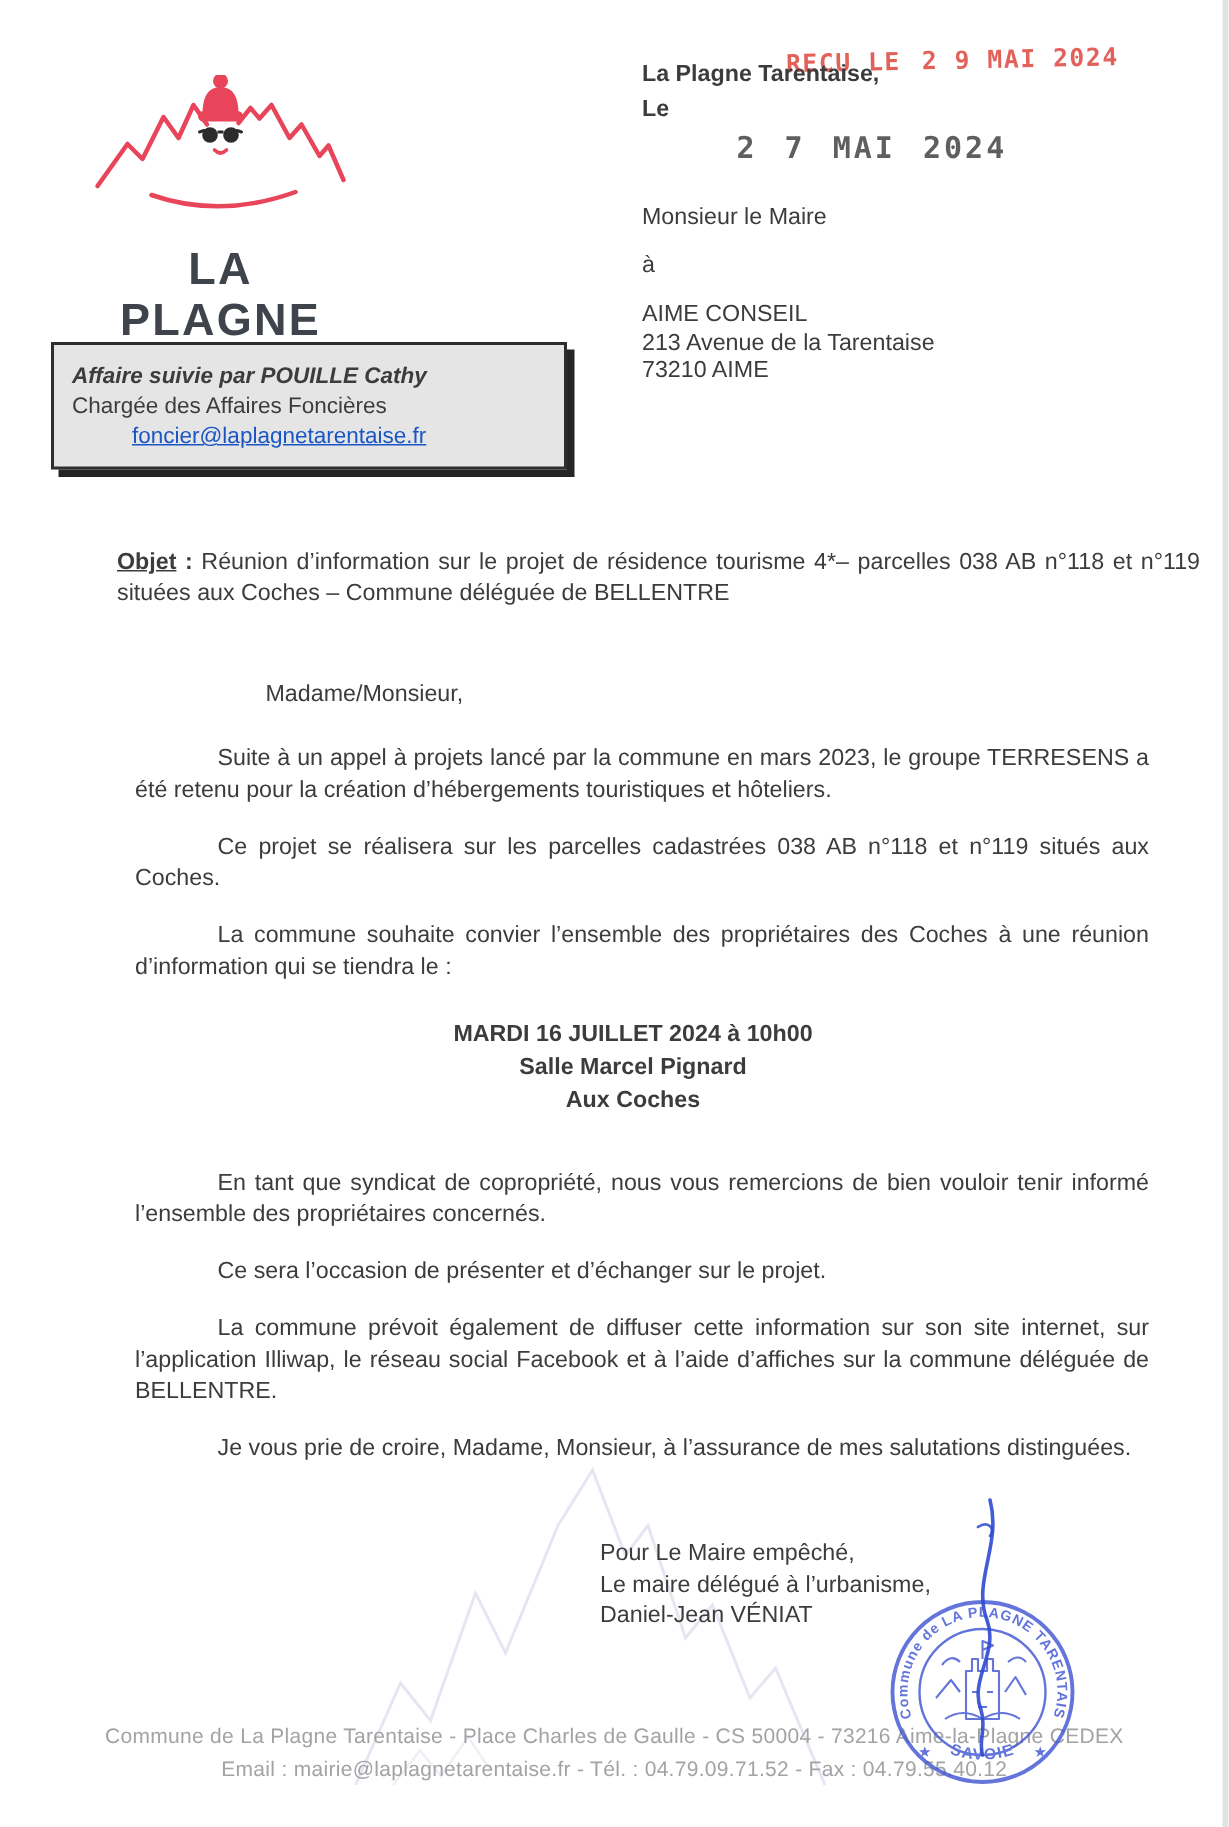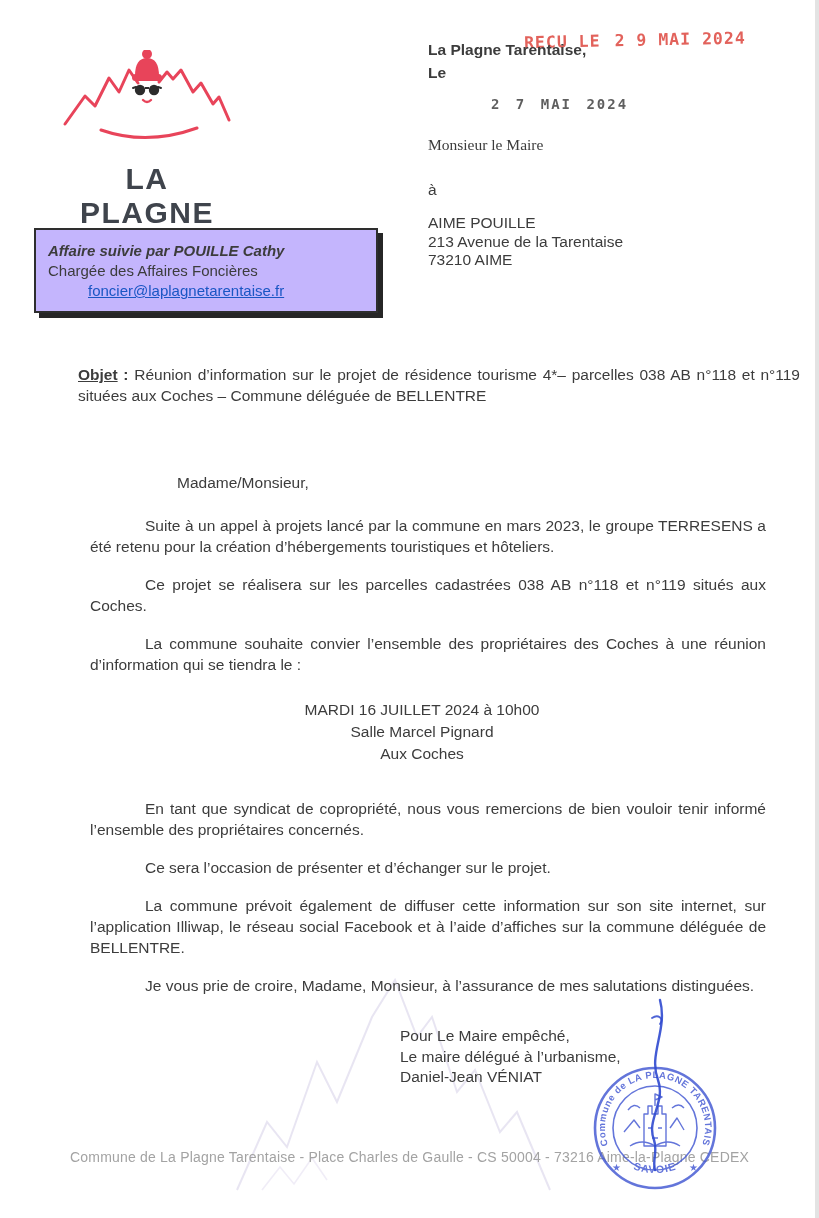--- a/index.html
+++ b/index.html
@@ -12,56 +12,56 @@
 
   
   .logo{position:absolute;left:55px;top:50px;width:184px;text-align:center;}
   .logo-title{font-size:30px;font-weight:bold;letter-spacing:1.5px;color:#3f444c;margin-top:16px;}
   .logo-rule{height:2px;background:#e8445a;margin:4px 2px 0 2px;}
   .logo-sub{font-size:14px;letter-spacing:6.5px;color:#4a4a4a;margin-top:5px;padding-left:6px;}
 
   
   .contact-box{
     position:absolute;left:34px;top:228px;width:316px;
-    background:#c4b5fd;border:2px solid #2e2e2e;
+    background:#e5e5e5;border:2px solid #2e2e2e;
     box-shadow:5px 5px 0 #262626;
     padding:11px 12px 10px 12px;font-size:15px;line-height:20px;
   }
   .contact-box .l1{font-weight:bold;font-style:italic;}
   .contact-box a{color:#1a56c4;text-decoration:underline;margin-left:40px;}
 
   
   .dateline{position:absolute;left:428px;top:38px;font-size:15.5px;line-height:23px;font-weight:bold;}
   .received-stamp{
     position:absolute;left:524px;top:30px;width:300px;
     font-family:"DejaVu Sans Mono",monospace;font-weight:bold;
     font-size:16.5px;letter-spacing:1px;color:#e0554e;
     transform:rotate(-1.2deg);opacity:.92;white-space:nowrap;
   }
   .received-stamp .gap{display:inline-block;width:14px;}
   .date-stamp{
-    position:absolute;left:491px;top:96px;
+    position:absolute;left:491px;top:86px;
     font-family:"DejaVu Sans Mono",monospace;font-weight:bold;
-    font-size:14px;letter-spacing:2px;word-spacing:4px;color:#525252;opacity:.92;
+    font-size:20px;letter-spacing:2px;word-spacing:4px;color:#525252;opacity:.92;
     white-space:nowrap;
   }
   .recipient{position:absolute;left:428px;top:136px;font-size:15.5px;line-height:18.5px;}
-  .recipient .r1{margin-bottom:26px;font-family:Liberation Serif, serif;}
+  .recipient .r1{margin-bottom:13px;}
   .recipient .r2{margin-bottom:15px;}
 
   
   .objet{position:absolute;left:50px;top:364px;width:722px;font-size:15.5px;line-height:21px;text-align:justify;margin-left:28px;}
   .objet .lbl{font-weight:bold;text-decoration:underline;}
   .objet .sep{font-weight:bold;}
 
   
-  .body-flow{position:absolute;left:78px;top:472px;width:688px;font-size:15.5px;line-height:21px;}
+  .body-flow{position:absolute;left:78px;top:452px;width:688px;font-size:15.5px;line-height:21px;}
   .body-flow .salutation{text-indent:99px;margin:0 0 22px 0;}
   .body-flow p{margin:0 0 17px 12px;text-align:justify;text-indent:55px;}
-  .meeting{text-align:center;font-weight:normal;margin:24px 0 33px 0;line-height:22px;}
+  .meeting{text-align:center;font-weight:bold;margin:24px 0 33px 0;line-height:22px;}
 
   
   .signature{position:absolute;left:400px;top:1026px;width:320px;text-align:left;
     font-size:15.5px;line-height:20.5px;}
 
   
   .watermark{position:absolute;left:232px;top:962px;z-index:0;}
   .body-flow,.signature,.footer,.objet{z-index:1;}
 
   
@@ -111,21 +111,21 @@
 
   <div class="dateline">
     <div>La Plagne Tarentaise,</div>
     <div>Le</div>
   </div>
   <div class="date-stamp">2 7 MAI 2024</div>
 
   <div class="recipient">
     <div class="r1">Monsieur le Maire</div>
     <div class="r2">à</div>
-    <div>AIME POUILLE</div>
+    <div>AIME CONSEIL</div>
     <div>213 Avenue de la Tarentaise</div>
     <div>73210 AIME</div>
   </div>
 
   <div class="contact-box">
     <div class="l1">Affaire suivie par POUILLE Cathy</div>
     <div>Chargée des Affaires Foncières</div>
     <div><a href="#">foncier@laplagnetarentaise.fr</a></div>
   </div>
 
@@ -180,14 +180,15 @@
         <path d="M88,140 l4,0 M98,140 l4,0 M92,150 l6,0"></path>
         <path d="M68,122 q6,-8 12,-2 M112,120 q7,-6 12,0"></path>
       </g>
     </g>
     <path d="M 100,12 C 108,42 88,66 98,92 C 106,114 86,132 94,152 C 98,164 92,172 95,182" fill="none" stroke="#2f49cf" stroke-width="2.4" stroke-linecap="round" opacity="0.9"></path>
     <path d="M 92,30 C 98,26 104,30 100,36" fill="none" stroke="#2f49cf" stroke-width="1.8" stroke-linecap="round" opacity="0.85"></path>
   </svg>
 
   <div class="footer">
     <div>Commune de La Plagne Tarentaise - Place Charles de Gaulle - CS 50004 - 73216 Aime-la-Plagne CEDEX</div>
+    <div>Email : mairie@laplagnetarentaise.fr - Tél. : 04.79.09.71.52 - Fax : 04.79.55.40.12</div>
   </div>
 </div>
 
 </body></html>

